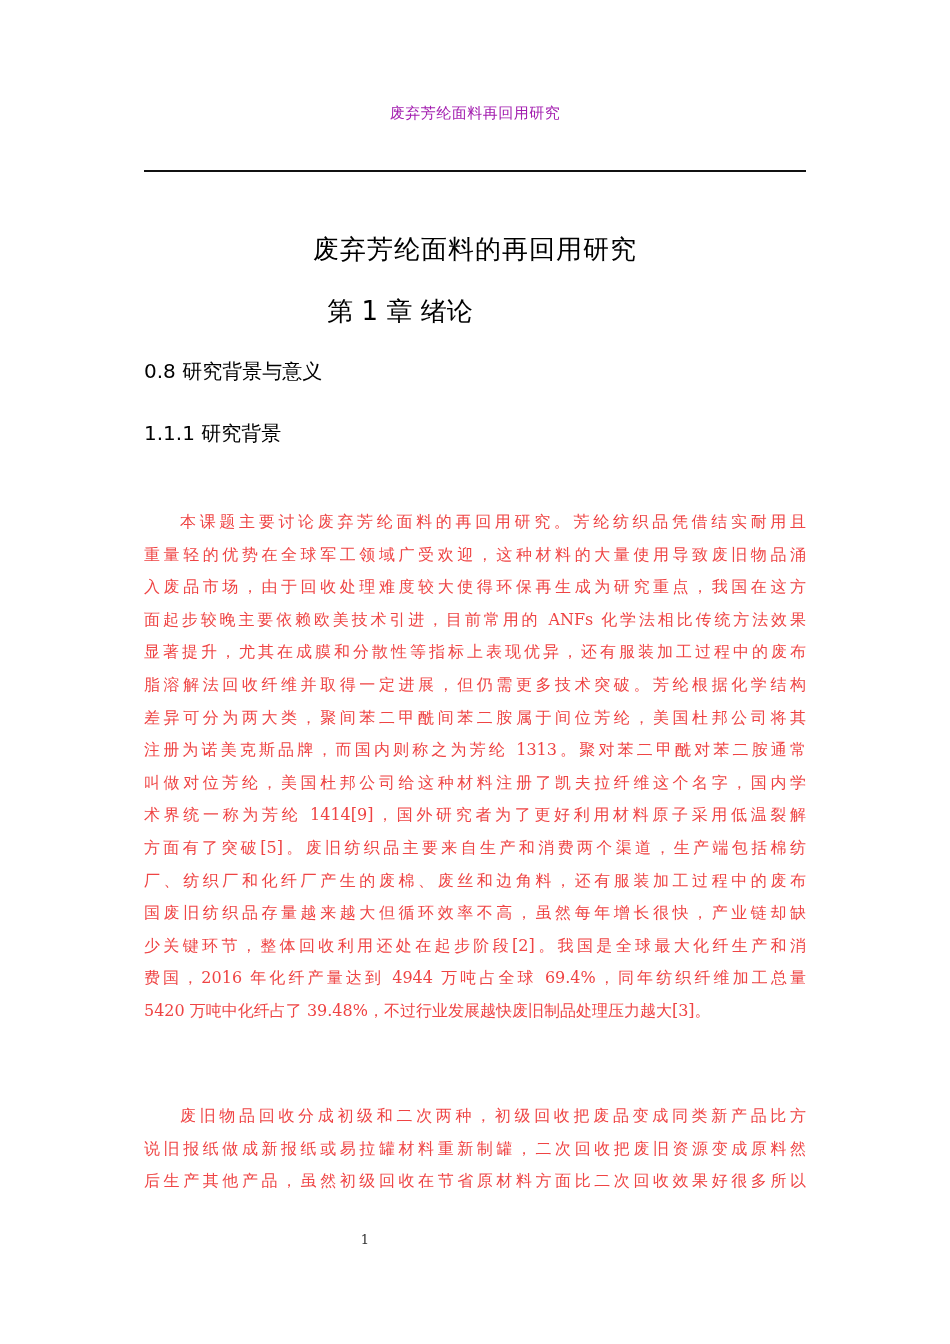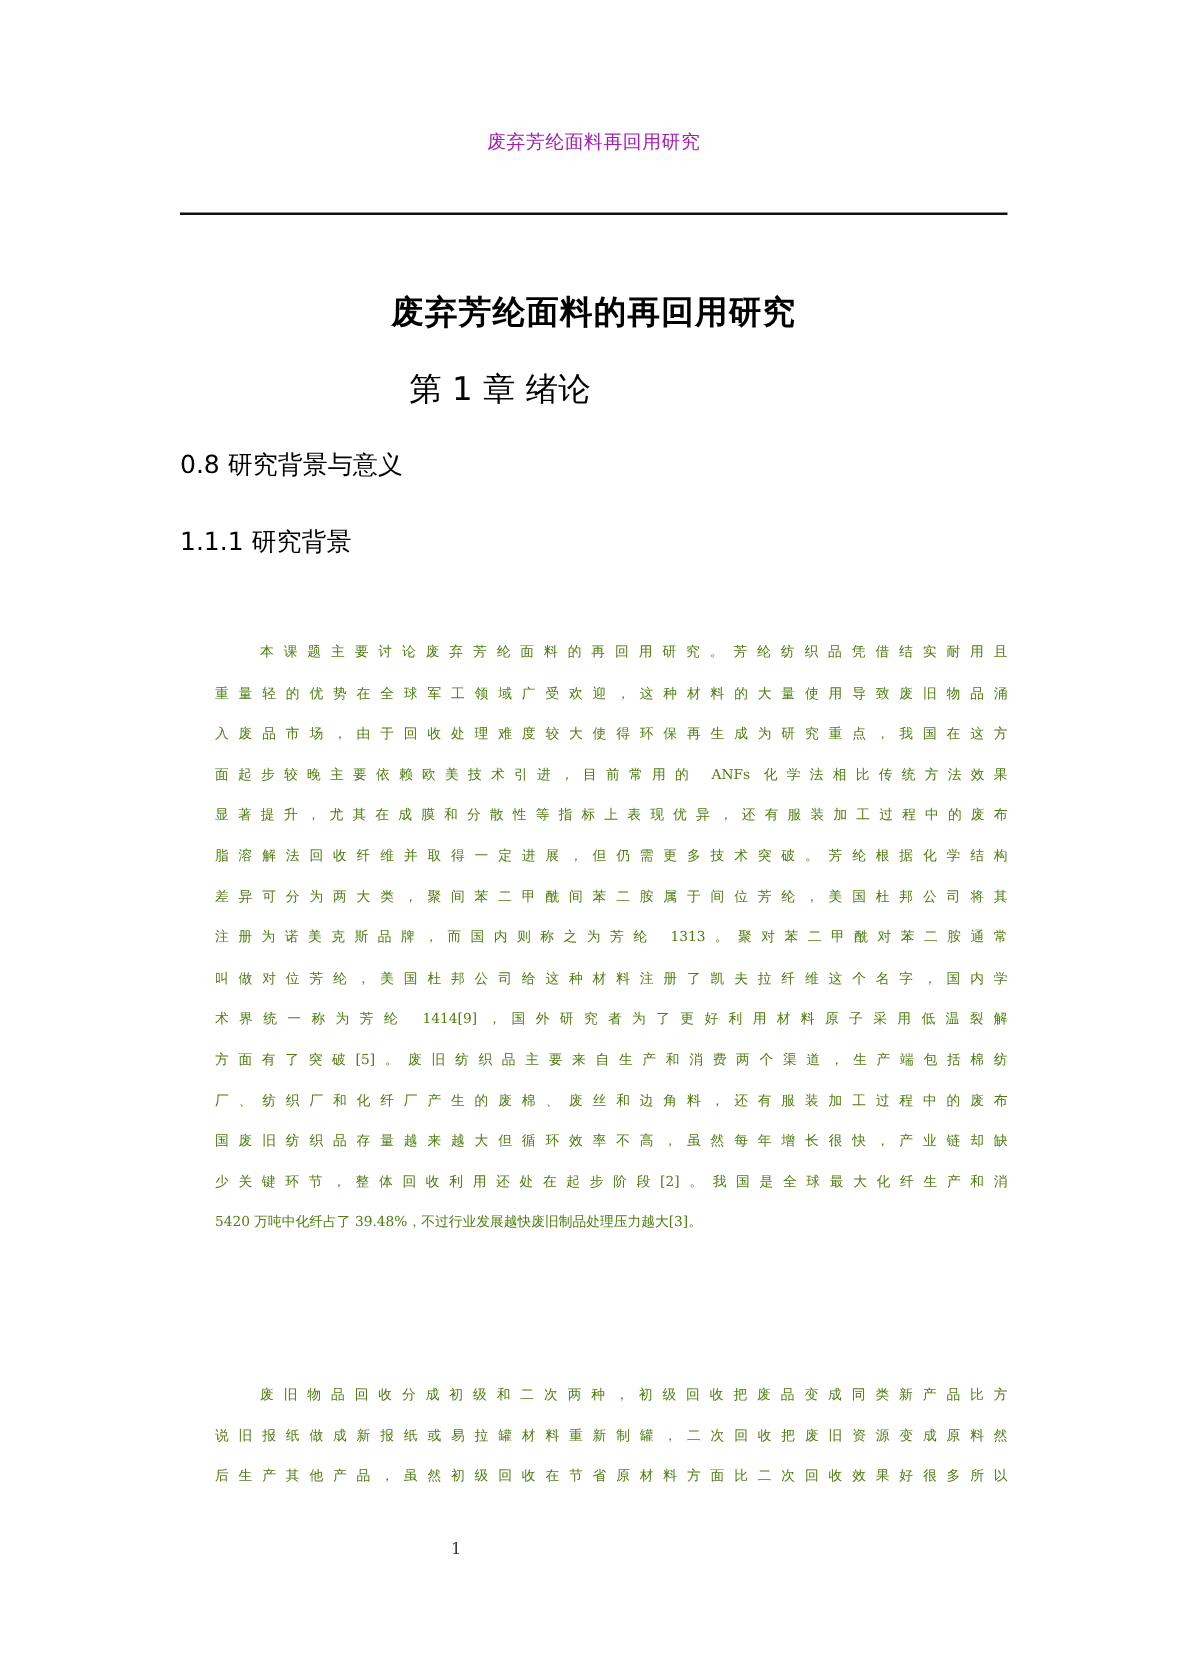--- a/index.html
+++ b/index.html
@@ -3,32 +3,32 @@
 <meta charset="utf-8">
 <style>
   html, body { margin: 0; padding: 0; background: #ffffff; }
   body { width: 950px; height: 1344px; position: relative; overflow: hidden;
          font-family: "DejaVu Serif", "Liberation Serif", serif; color: #111; }
   .header-text { position: absolute; top: 104px; left: 0; width: 950px; text-align: center;
                  font-size: 15px; color: #a21caf; letter-spacing: 0.5px; }
   .header-rule { position: absolute; top: 170px; left: 144px; width: 662px; height: 0;
                  border-top: 2px solid #111; }
   .doc-title { position: absolute; top: 232px; left: 0; width: 950px; text-align: center;
-               font-family: "DejaVu Sans", "Liberation Sans", sans-serif; font-weight: bold;
+               font-family: "DejaVu Sans", "Liberation Sans", sans-serif; font-weight: normal;
                font-size: 26px; color: #000; letter-spacing: 1px; }
   .chapter-title { position: absolute; top: 294px; left: 0; width: 800px; text-align: center;
                    font-family: "DejaVu Sans", "Liberation Sans", sans-serif;
                    font-size: 26px; color: #000; }
   .h2 { position: absolute; top: 358px; left: 144px; font-size: 20px; color: #000;
         font-family: "DejaVu Sans", "Liberation Sans", sans-serif; }
   .h3 { position: absolute; top: 420px; left: 144px; font-size: 20px; color: #000;
         font-family: "DejaVu Sans", "Liberation Sans", sans-serif; }
   .para { position: absolute; left: 144px; width: 662px; }
-  .line { height: 32.6px; line-height: 32.6px; font-size: 11px; white-space: nowrap;
-          text-align: justify; text-align-last: justify; color: #4d7c0f; margin-left: 28px; }
+  .line { height: 32.6px; line-height: 32.6px; font-size: 16px; white-space: nowrap;
+          text-align: justify; text-align-last: justify; color: #ef4444; }
   .line.last { text-align-last: left; }
   .line.first { padding-left: 36px; }
   .p1 { top: 506px; }
   .p2 { top: 1100px; }
   .page-number { position: absolute; top: 1232px; left: 0; width: 730px; text-align: center;
                  font-size: 13px; color: #333; }
 </style>
 </head>
 <body>
 
@@ -51,20 +51,21 @@
     <div class="line">显著提升，尤其在成膜和分散性等指标上表现优异，还有服装加工过程中的废布</div>
     <div class="line">脂溶解法回收纤维并取得一定进展，但仍需更多技术突破。芳纶根据化学结构</div>
     <div class="line">差异可分为两大类，聚间苯二甲酰间苯二胺属于间位芳纶，美国杜邦公司将其</div>
     <div class="line">注册为诺美克斯品牌，而国内则称之为芳纶 1313。聚对苯二甲酰对苯二胺通常</div>
     <div class="line">叫做对位芳纶，美国杜邦公司给这种材料注册了凯夫拉纤维这个名字，国内学</div>
     <div class="line">术界统一称为芳纶 1414[9]，国外研究者为了更好利用材料原子采用低温裂解</div>
     <div class="line">方面有了突破[5]。废旧纺织品主要来自生产和消费两个渠道，生产端包括棉纺</div>
     <div class="line">厂、纺织厂和化纤厂产生的废棉、废丝和边角料，还有服装加工过程中的废布</div>
     <div class="line">国废旧纺织品存量越来越大但循环效率不高，虽然每年增长很快，产业链却缺</div>
     <div class="line">少关键环节，整体回收利用还处在起步阶段[2]。我国是全球最大化纤生产和消</div>
+    <div class="line">费国，2016 年化纤产量达到 4944 万吨占全球 69.4%，同年纺织纤维加工总量</div>
     <div class="line last">5420 万吨中化纤占了 39.48%，不过行业发展越快废旧制品处理压力越大[3]。</div>
   </div>
 
   <div class="para p2">
     <div class="line first">废旧物品回收分成初级和二次两种，初级回收把废品变成同类新产品比方</div>
     <div class="line">说旧报纸做成新报纸或易拉罐材料重新制罐，二次回收把废旧资源变成原料然</div>
     <div class="line">后生产其他产品，虽然初级回收在节省原材料方面比二次回收效果好很多所以</div>
   </div>
 </div>
 

